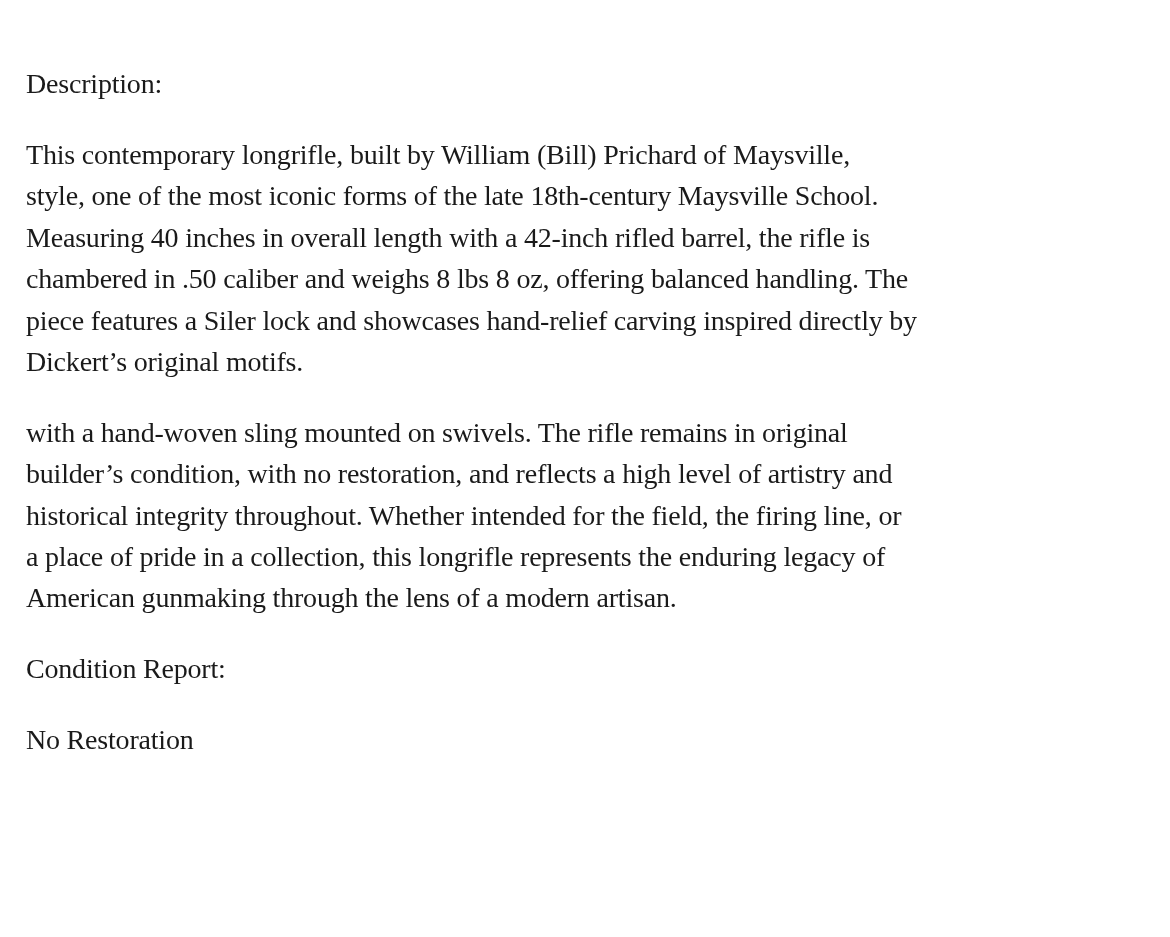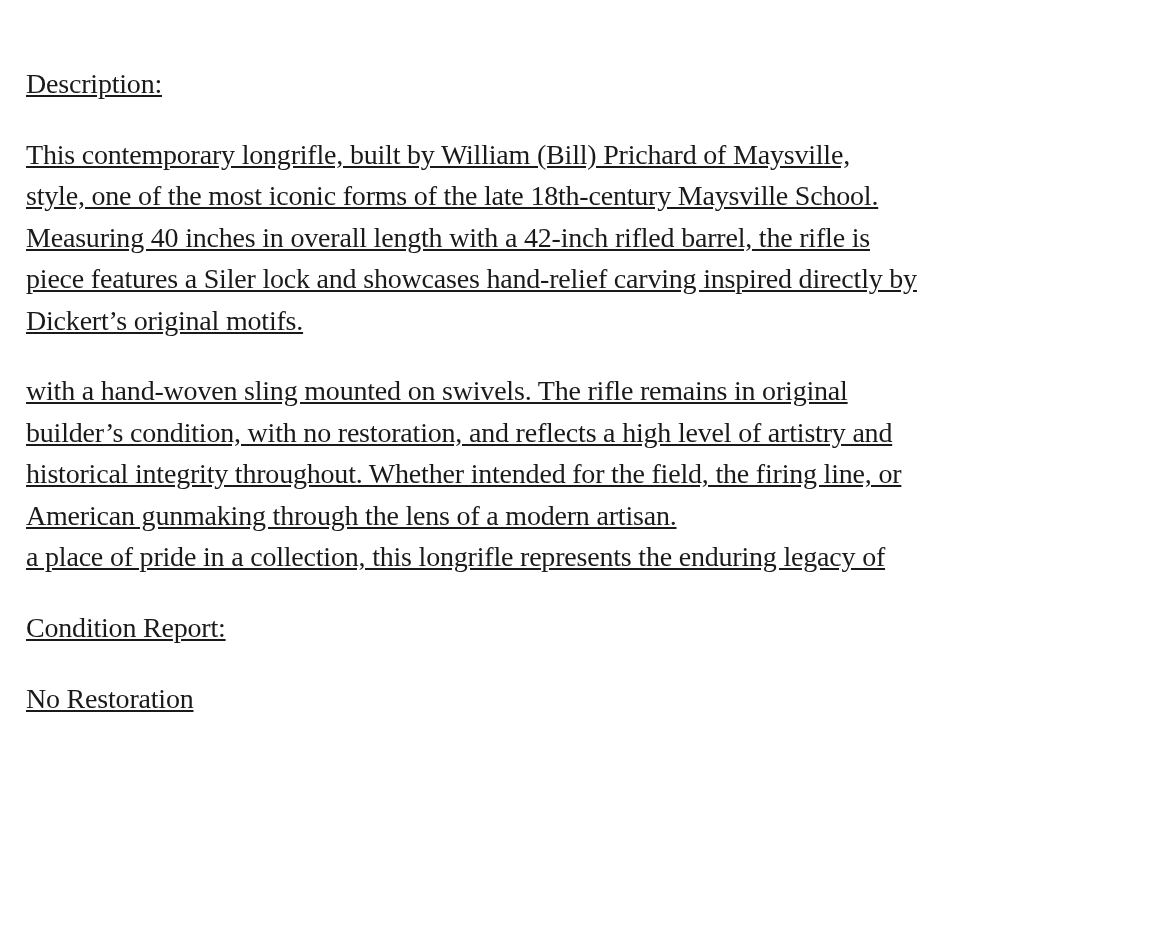--- a/index.html
+++ b/index.html
@@ -13,50 +13,50 @@
     overflow: hidden;
     font-family: "Liberation Serif", "DejaVu Serif", serif;
     color: #1a1a1a;
   }
   .doc {
     padding: 63px 20px 0 26px;
   }
   .para {
     margin: 0 0 29.5px 0;
     padding: 0;
-    text-decoration: underline;
   }
   .line {
     display: block;
     white-space: pre;
     font-size: 28px;
     line-height: 41.4px;
     letter-spacing: -0.2px;
   }
 </style>
 </head>
 <body style="background: rgb(255, 255, 255); color: rgb(26, 26, 26);">
 
 <main class="doc" id="doc">
     <p class="para">
       <span class="line">Description:</span>
     </p>
     <p class="para">
       <span class="line">This contemporary longrifle, built by William (Bill) Prichard of Maysville,</span>
       <span class="line">style, one of the most iconic forms of the late 18th-century Maysville School.</span>
       <span class="line">Measuring 40 inches in overall length with a 42-inch rifled barrel, the rifle is</span>
+      <span class="line">chambered in .50 caliber and weighs 8 lbs 8 oz, offering balanced handling. The</span>
       <span class="line">piece features a Siler lock and showcases hand-relief carving inspired directly by</span>
       <span class="line">Dickert’s original motifs.</span>
     </p>
     <p class="para">
       <span class="line">with a hand-woven sling mounted on swivels. The rifle remains in original</span>
       <span class="line">builder’s condition, with no restoration, and reflects a high level of artistry and</span>
       <span class="line">historical integrity throughout. Whether intended for the field, the firing line, or</span>
+      <span class="line">a place of pride in a collection, this longrifle represents the enduring legacy of</span>
       <span class="line">American gunmaking through the lens of a modern artisan.</span>
-      <span class="line">a place of pride in a collection, this longrifle represents the enduring legacy of</span>
     </p>
     <p class="para">
       <span class="line">Condition Report:</span>
     </p>
     <p class="para">
       <span class="line">No Restoration</span>
     </p>
   </main>
 
 </body></html>

